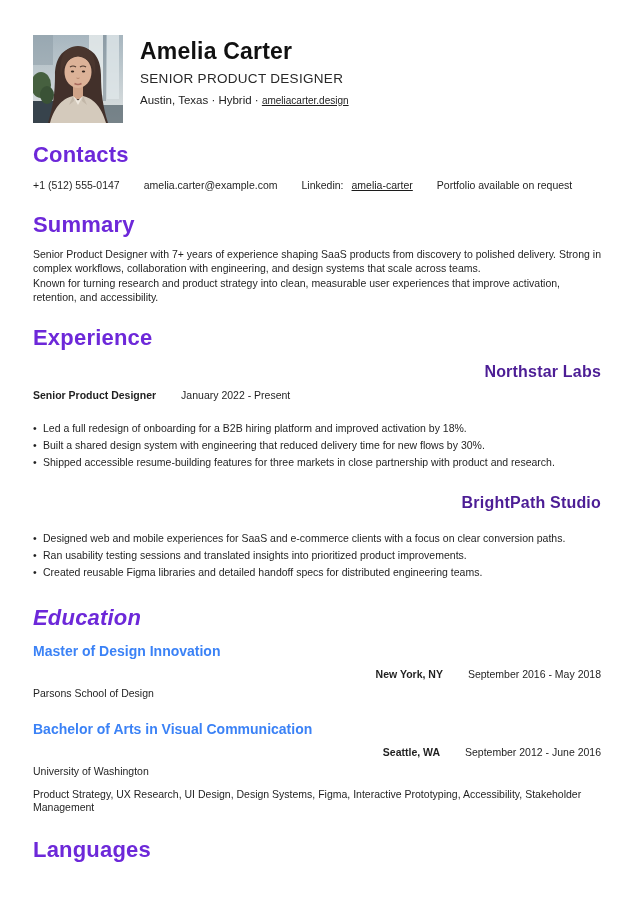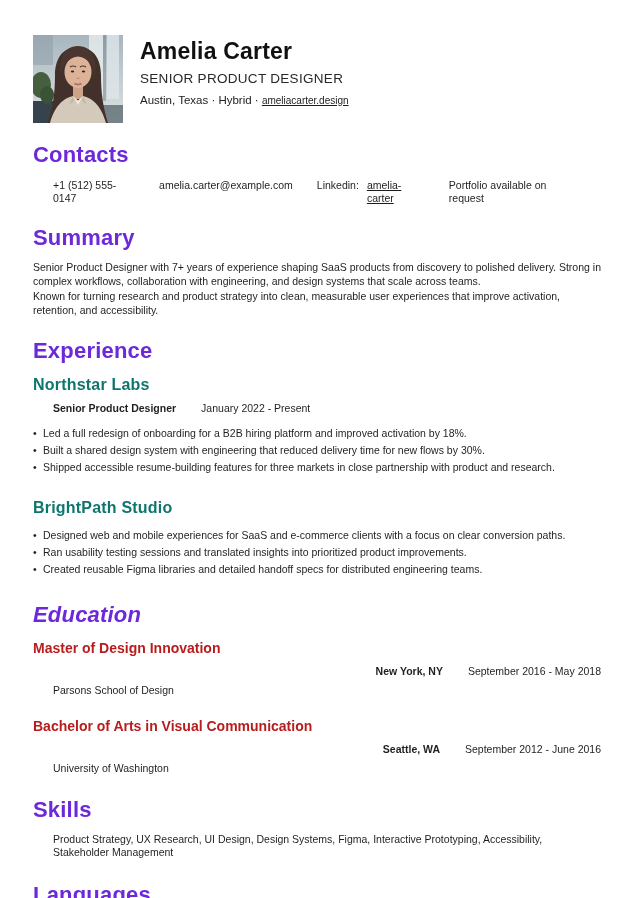--- a/index.html
+++ b/index.html
@@ -12,42 +12,42 @@
   .photo-frame { width:90px; height:88px; flex:none; overflow:hidden; background:#b9c4ca; }
   .photo-frame svg { display:block; }
   .header-info { padding-top:3px; }
   .name { font-size:23px; font-weight:700; color:#111; letter-spacing:.2px; line-height:1.15; }
   .job-title { font-size:13.5px; margin-top:7px; color:#282828; letter-spacing:.3px; line-height:1.2; }
   .loc-line { font-size:11.5px; margin-top:6px; color:#222; }
   .link { font-size:10px; text-decoration:underline; color:#1c1c1c; cursor:pointer; }
 
   
   h2.section { font-size:22px; font-weight:600; color:#6d28d9; line-height:26px; letter-spacing:.2px; }
-  .small { font-size:10.5px; line-height:13px; color:#1f1f1f;margin-left:20px; }
+  .small { font-size:10.5px; line-height:13px; color:#1f1f1f; }
 
   .contact-row { margin-top:11px; display:flex; align-items:baseline; }
   .contact-row > * { margin-right:24px; }
   .li-label { margin-right:8px !important; }
 
   #summary-h { margin-top:20px; }
   .summary-text { margin-top:9px; font-size:10.5px; line-height:14.4px; color:#1f1f1f; max-width:572px; }
 
   #experience-h { margin-top:20px; }
-  h3.company { font-size:16px; font-weight:600; color:#0f766e; line-height:19px; letter-spacing:.2px; }
+  h3.company { font-size:16px; font-weight:600; color:#4c1d95; line-height:19px; letter-spacing:.2px;text-align:right; }
   .job1 { margin-top:11px; }
   .job2 { margin-top:24px; }
   .role-line { margin-top:8px; display:flex; align-items:baseline; }
   .role-line .bold, .meta-line .bold { font-weight:700; margin-right:25px; }
-  ul.bullets { margin-top:12px; list-style:none; }
+  ul.bullets { margin-top:20px; list-style:none; }
   ul.bullets li { font-size:10.5px; line-height:13px; margin-bottom:4px; color:#1f1f1f; padding-left:10px; position:relative; }
   ul.bullets li::before { content:"•"; position:absolute; left:0; top:0; font-size:10.5px; }
 
   #contacts-h { margin-top:19px; }
   #education-h { margin-top:26px;font-style:italic; }
-  h3.degree { font-size:14px; font-weight:600; color:#b91c1c; line-height:17px; }
+  h3.degree { font-size:14px; font-weight:600; color:#3b82f6; line-height:17px; }
   .deg1 { margin-top:12px; }
   .deg2 { margin-top:21px; }
   .meta-line { margin-top:8px; display:flex; align-items:baseline;justify-content:flex-end; }
   .school { margin-top:6px; }
 
   #skills-h { margin-top:22px; }
   .skills-text { margin-top:10px; }
   #languages-h { margin-top:23px; }
 </style>
 </head>
@@ -152,18 +152,17 @@
 
   <div class="deg2">
     <h3 class="degree">Bachelor of Arts in Visual Communication</h3>
     <div class="meta-line small">
       <span class="bold">Seattle, WA</span>
       <span>September 2012 - June 2016</span>
     </div>
     <div class="school small">University of Washington</div>
   </div>
 
-  <h2 class="section" id="skills-h">Skills</h2>
   <div class="skills-text small">Product Strategy, UX Research, UI Design, Design Systems, Figma, Interactive Prototyping, Accessibility, Stakeholder Management</div>
 
   <h2 class="section" id="languages-h">Languages</h2>
 
 </div>
 
 </body></html>

